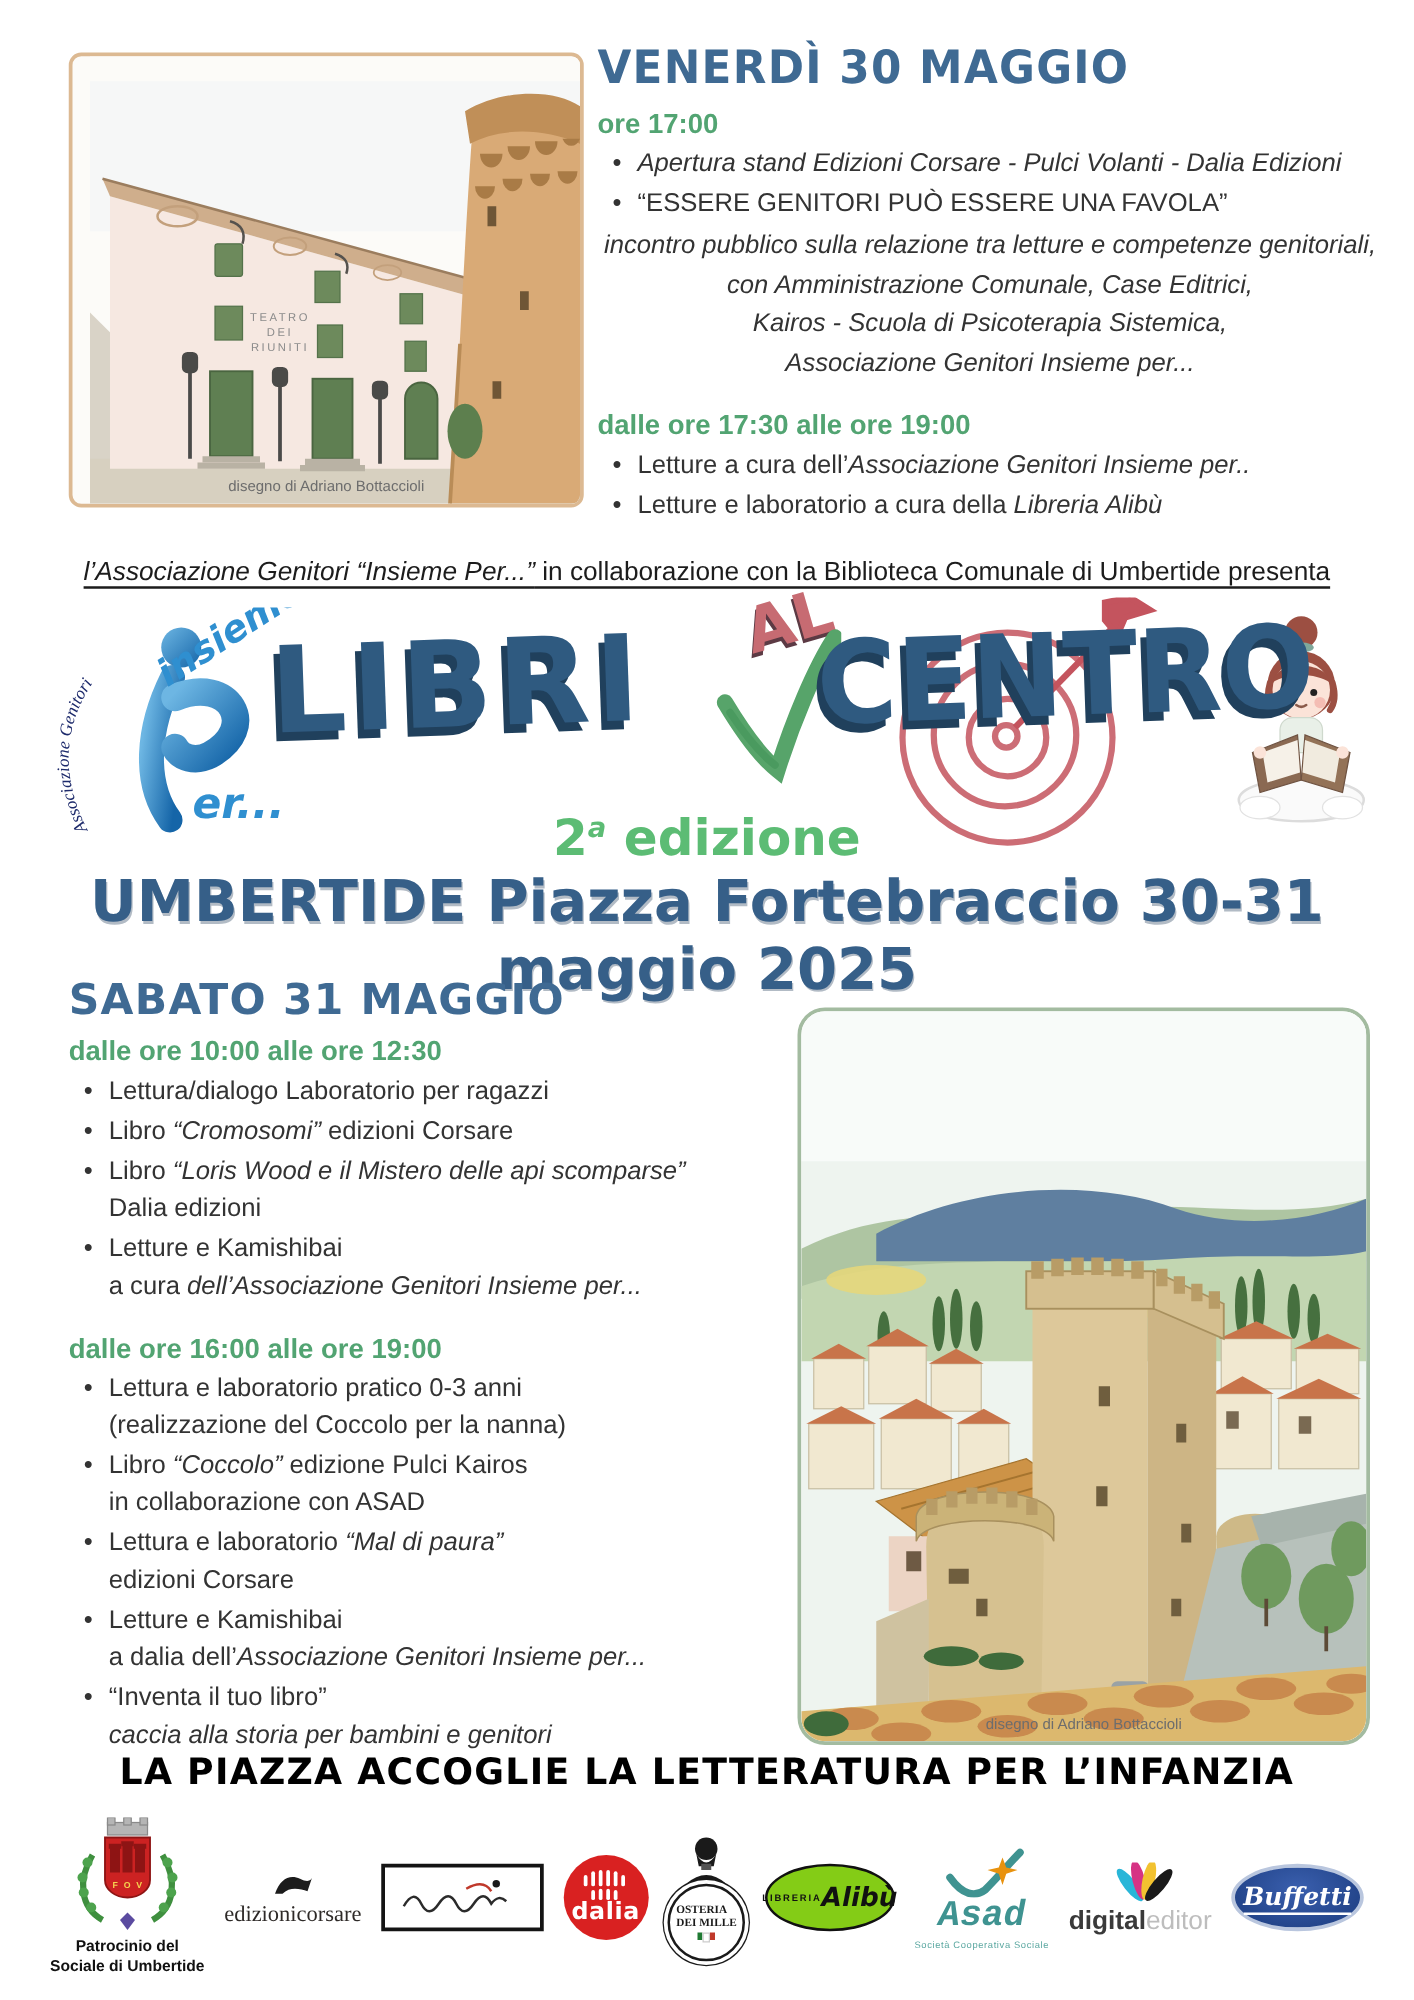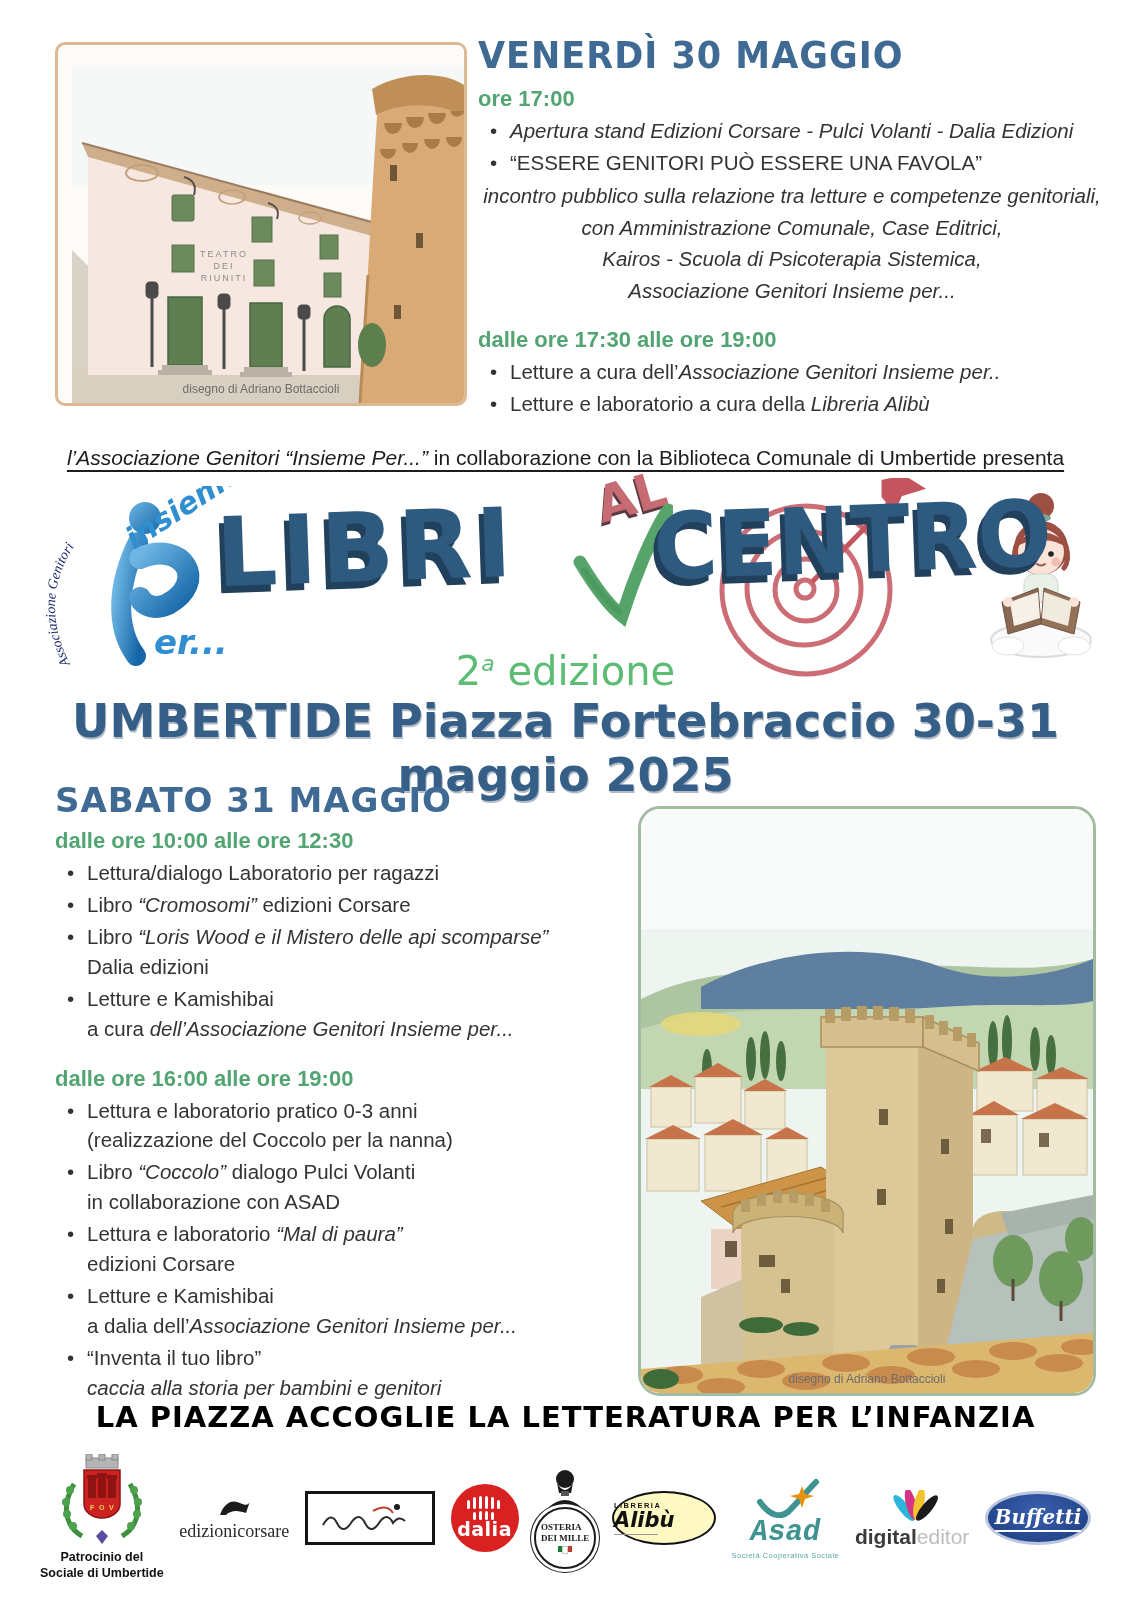--- a/index.html
+++ b/index.html
@@ -32,21 +32,21 @@
   .libri{left:216px;top:500px;font-size:96px;letter-spacing:4px;transform:rotate(-2deg);}
   .al-word{left:596px;top:468px;font-size:50px;font-weight:800;color:#c76b72;
            transform:rotate(-16deg);text-shadow:-2px 3px 0 #5c3a44;
            font-family:"DejaVu Sans", sans-serif;}
   .check-svg{left:568px;top:500px;width:105px;height:135px;}
   .target-svg{left:688px;top:478px;width:240px;height:210px;}
   .centro{left:652px;top:502px;font-size:92px;letter-spacing:0;transform:rotate(-2deg) scaleX(.95);
           transform-origin:left top;z-index:2;}
   .girl-svg{left:982px;top:490px;width:118px;height:170px;}
   
-  .edition{top:648px;left:0;width:100%;text-align:center;color:#5cbc74;font-weight:400;
+  .edition{top:648px;left:0;width:100%;text-align:center;color:#5cbc74;font-weight:700;
            font-size:40px;font-family:"DejaVu Sans", sans-serif;}
   .edition sup{font-size:22px;font-style:italic;}
   .venue{top:694px;left:0;width:100%;text-align:center;font-size:46px;font-weight:800;
          color:#365f88;font-family:"DejaVu Sans", sans-serif;letter-spacing:0;
          text-shadow:1px 2px 0 rgba(35,60,90,.35);}
   
   .sat-title{left:55px;top:780px;font-family:"DejaVu Sans", sans-serif;font-weight:700;
              font-size:34px;color:#3f6a93;letter-spacing:1px;}
   .sat-block{left:55px;top:828px;width:588px;}
   .sat-block .time-line{margin:14px 0 4px 0;font-size:22px;}
@@ -64,21 +64,21 @@
   .patrocinio-caption{font-size:12.5px;font-weight:700;color:#111;text-align:center;
                       line-height:1.25;margin-top:4px;}
   .corsare-text{font-family:"Liberation Serif", serif;font-size:18px;color:#2e2a28;margin-top:2px;}
   .pulci-box{width:124px;height:48px;border:3px solid #141414;background:#fff;
              display:flex;align-items:center;justify-content:center;}
   .dalia-circle{width:68px;height:68px;border-radius:50%;background:#d92121;
                 display:flex;flex-direction:column;align-items:center;justify-content:center;}
   .dalia-text{color:#fff;font-weight:800;font-size:19px;letter-spacing:.5px;
               font-family:"DejaVu Sans", sans-serif;margin-top:-2px;}
   .alibu-oval{width:100px;height:50px;border:2.5px solid #111;border-radius:50%;
-              display:flex;flex-direction:column;align-items:flex-start;justify-content:center;background:#fef9c3;}
+              display:flex;flex-direction:row;align-items:center;justify-content:center;background:#84cc16;}
   .alibu-top{font-size:7.5px;font-weight:700;letter-spacing:1.5px;color:#111;}
   .alibu-name{font-size:21px;font-weight:700;font-style:italic;color:#111;line-height:1;
               font-family:"DejaVu Sans", sans-serif;}
   .alibu-line{width:44px;height:1px;background:#999;margin-top:3px;}
   .asad-name{color:#3f9391;font-weight:800;font-size:29px;font-style:italic;line-height:1;
              font-family:Liberation Mono, monospace;}
   .asad-sub{color:#5aa7a0;font-size:7.5px;margin-top:4px;letter-spacing:.5px;}
   .digi-row{font-size:21px;line-height:1;}
   .digi-bold{color:#3a3a3a;font-weight:700;}
   .digi-light{color:#bdbdbd;font-weight:400;}
@@ -298,21 +298,21 @@
         <div><span>a cura </span><span class="em">dell’Associazione Genitori Insieme per...</span></div>
       </li>
     </ul>
   <div class="time-line" style="margin-top:22px;">dalle ore 16:00 alle ore 19:00</div>
   <ul class="bullets">
       <li>
         <div><span>Lettura e laboratorio pratico 0-3 anni</span></div>
         <div><span>(realizzazione del Coccolo per la nanna)</span></div>
       </li>
       <li>
-        <div><span>Libro </span><span class="em">“Coccolo”</span><span> dialogo Pulci Volanti</span></div>
+        <div><span>Libro </span><span class="em">“Coccolo”</span><span> edizione Pulci Kairos</span></div>
         <div><span>in collaborazione con ASAD</span></div>
       </li>
       <li>
         <div><span>Lettura e laboratorio </span><span class="em">“Mal di paura”</span></div>
         <div><span>edizioni Corsare</span></div>
       </li>
       <li>
         <div><span>Letture e Kamishibai</span></div>
         <div><span>a dalia dell’</span><span class="em">Associazione Genitori Insieme per...</span></div>
       </li>

